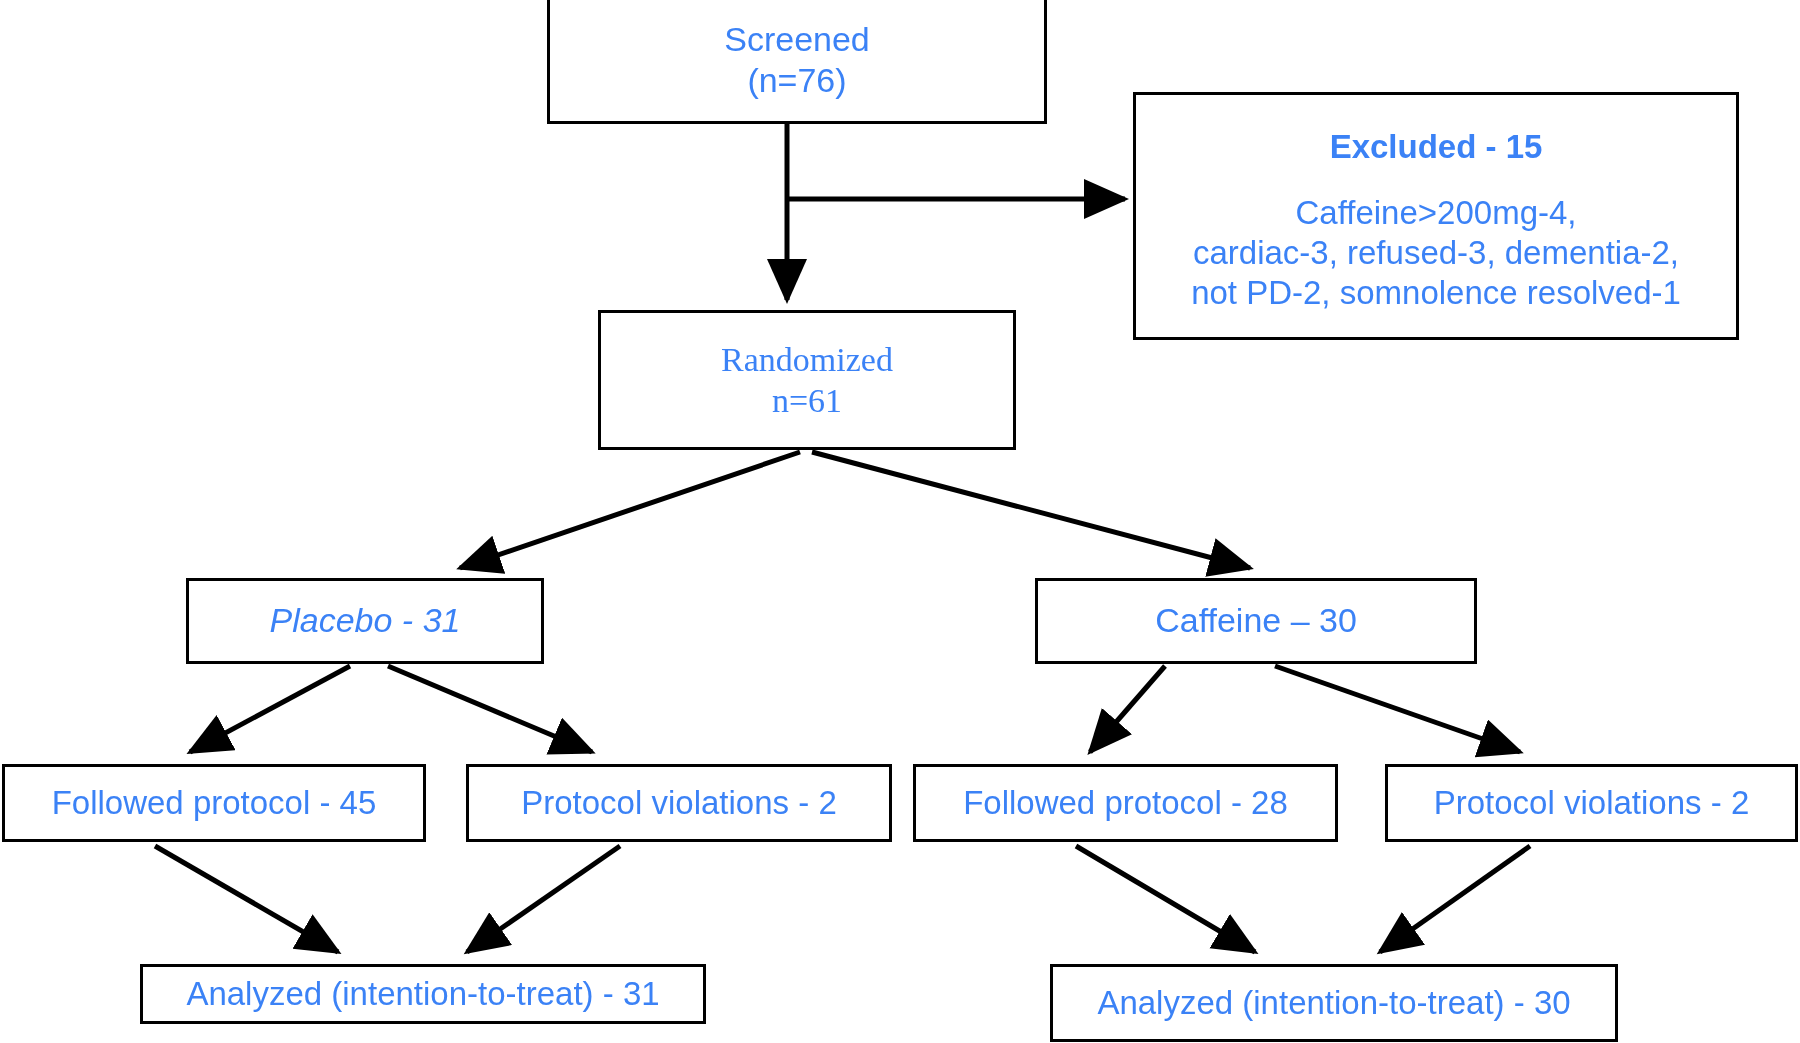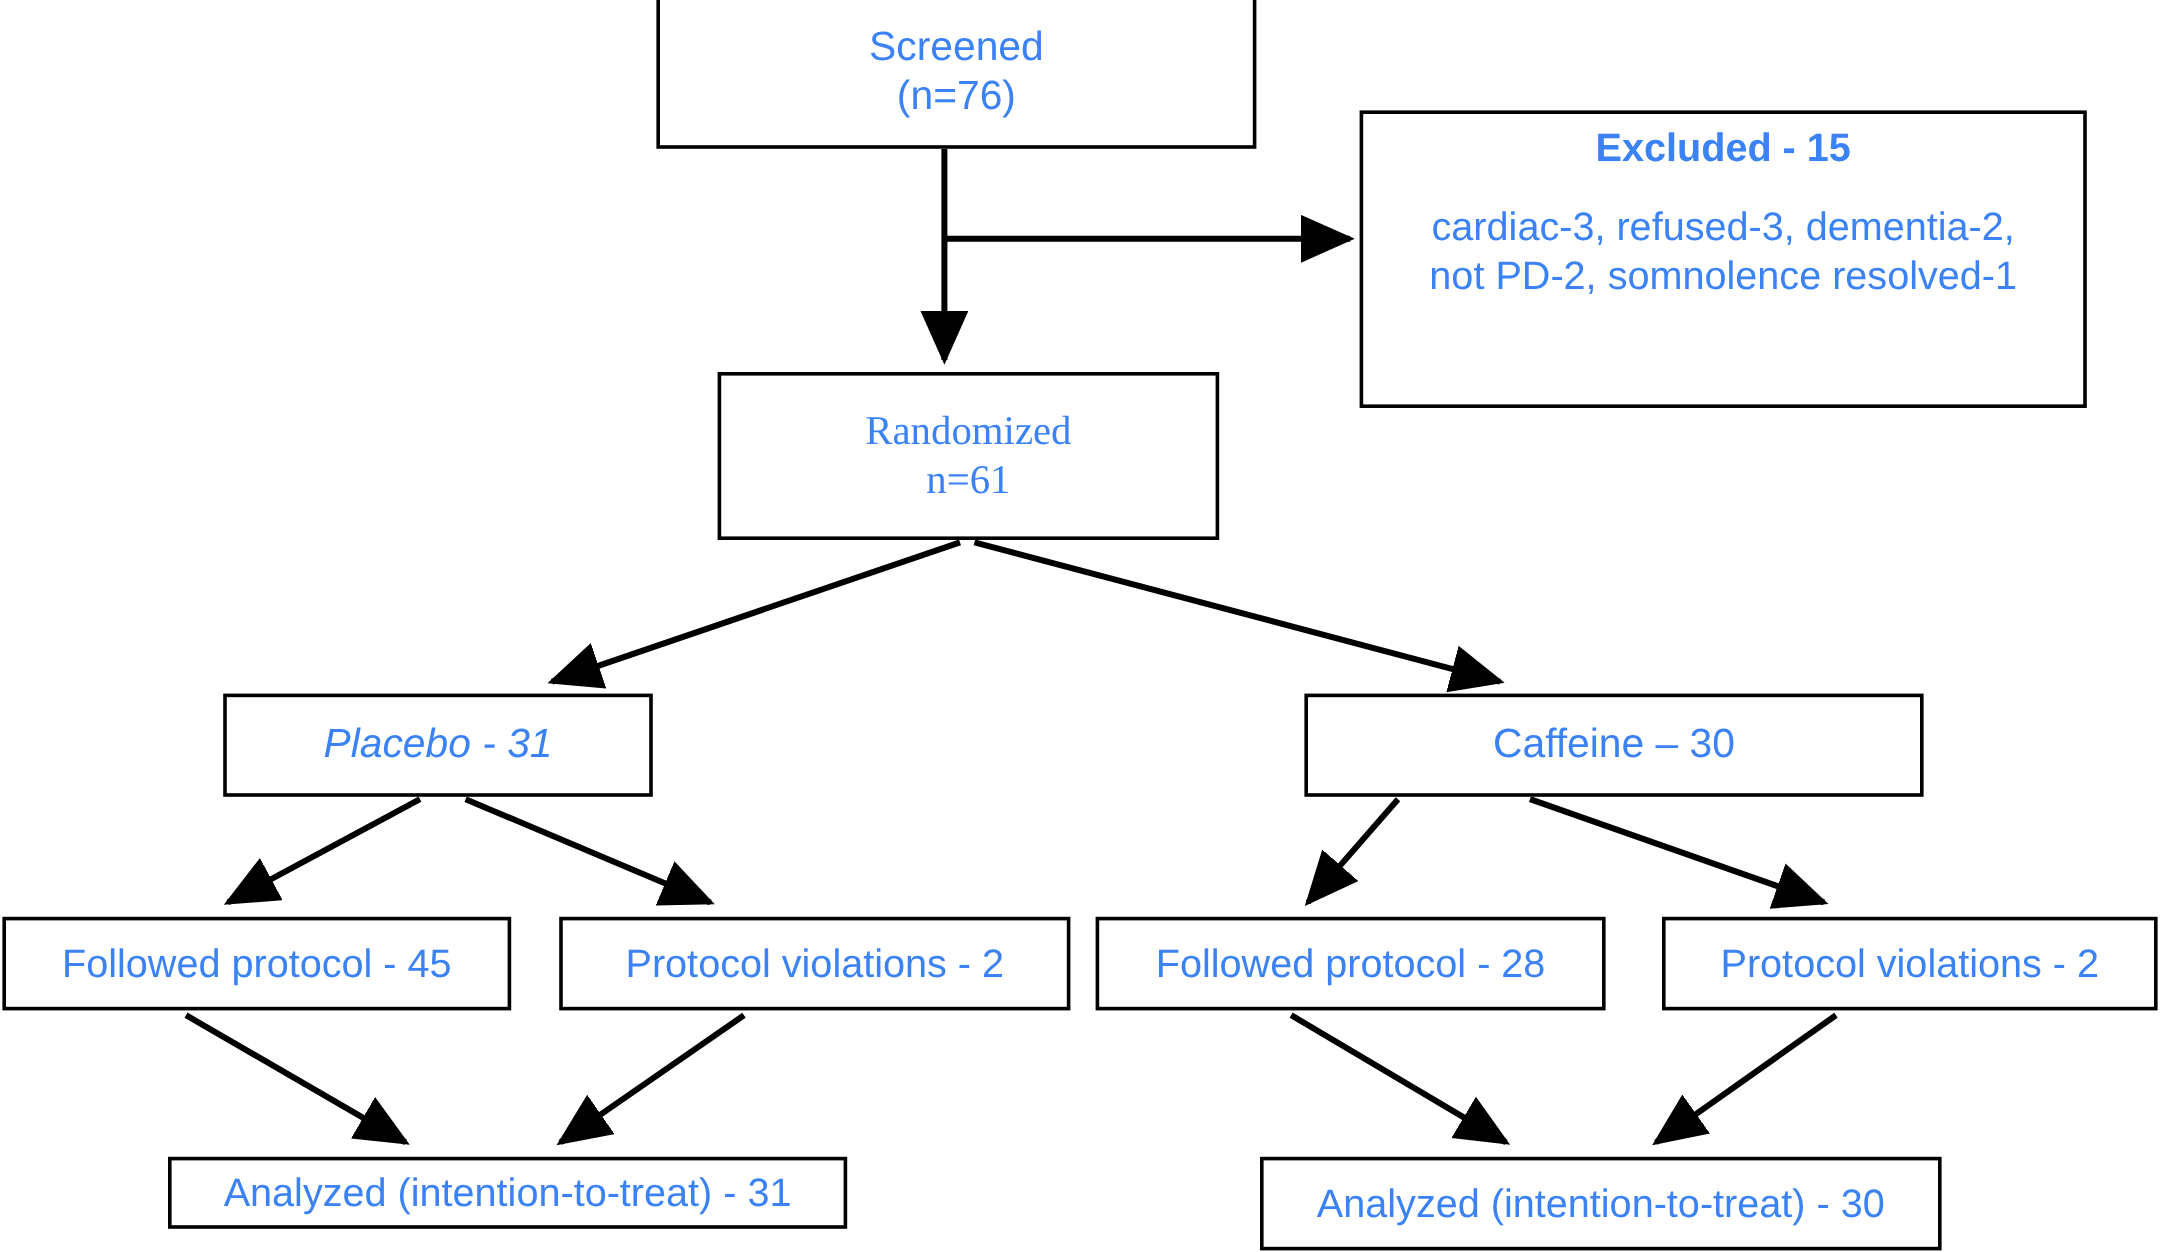--- a/index.html
+++ b/index.html
@@ -34,26 +34,26 @@
   }
   .f34 { font-size: 34px; }
   .f33 { font-size: 33px; }
   .bold { font-weight: bold; }
   .gap { height: 26px; }
 
   
   #node-screened { left: 547px; top: -4px; width: 500px; height: 128px; }
   
   #node-excluded { left: 1133px; top: 92px; width: 606px; height: 248px;
-                   justify-content: flex-start; padding-top: 8px; }
+                   justify-content: center; padding-top: 8px; }
   
   #node-randomized { left: 598px; top: 310px; width: 418px; height: 140px; font-family: Liberation Serif, serif; }
   
   #node-placebo  { left: 186px;  top: 578px; width: 358px; height: 86px; font-style: italic; }
-  #node-caffeine { left: 1087px; top: 578px; width: 516px; height: 86px; }
+  #node-caffeine { left: 1035px; top: 578px; width: 442px; height: 86px; }
   
   #node-followed-left   { left: 2px;    top: 764px; width: 424px; height: 78px; }
   #node-violations-left { left: 466px;  top: 764px; width: 426px; height: 78px; }
   #node-followed-right  { left: 913px;  top: 764px; width: 425px; height: 78px; }
   #node-violations-right{ left: 1385px; top: 764px; width: 413px; height: 78px; }
   
   #node-analyzed-left  { left: 140px;  top: 964px; width: 566px; height: 60px; }
   #node-analyzed-right { left: 1050px; top: 964px; width: 568px; height: 78px; justify-content: center; }
 
   #edges {
@@ -126,20 +126,21 @@
   </svg>
 
   <div class="node" id="node-screened">
     <span class="line f34">Screened</span>
     <span class="line f34">(n=76)</span>
   </div>
 
   <div class="node" id="node-excluded">
     <span class="line f33 bold">Excluded - 15</span>
     <span class="gap"></span>
+    <span class="line f33">Caffeine&gt;200mg-4,</span>
     <span class="line f33">cardiac-3, refused-3, dementia-2,</span>
     <span class="line f33">not PD-2, somnolence resolved-1</span>
   </div>
 
   <div class="node" id="node-randomized">
     <span class="line f34">Randomized</span>
     <span class="line f34">n=61</span>
   </div>
 
   <div class="node" id="node-placebo">

